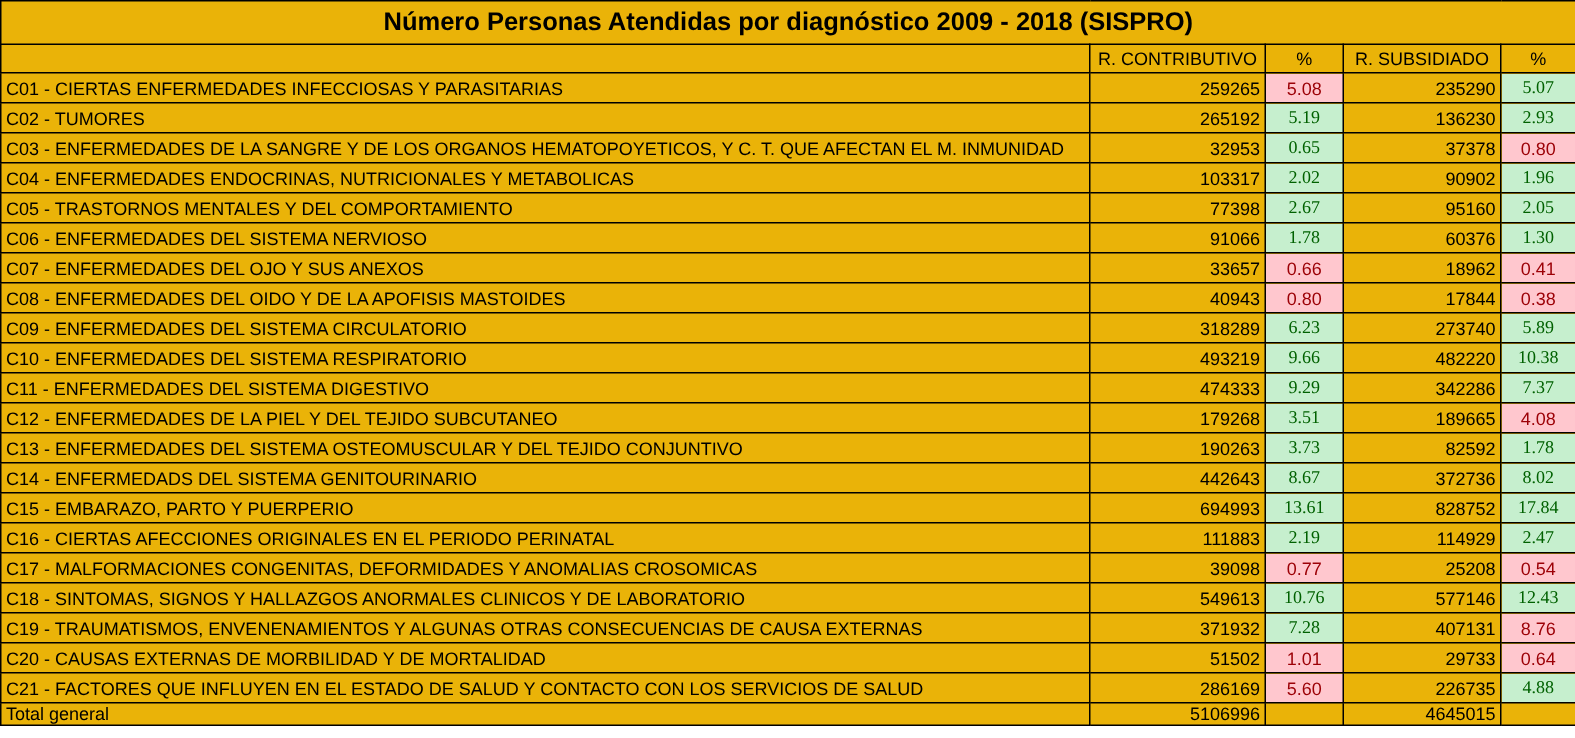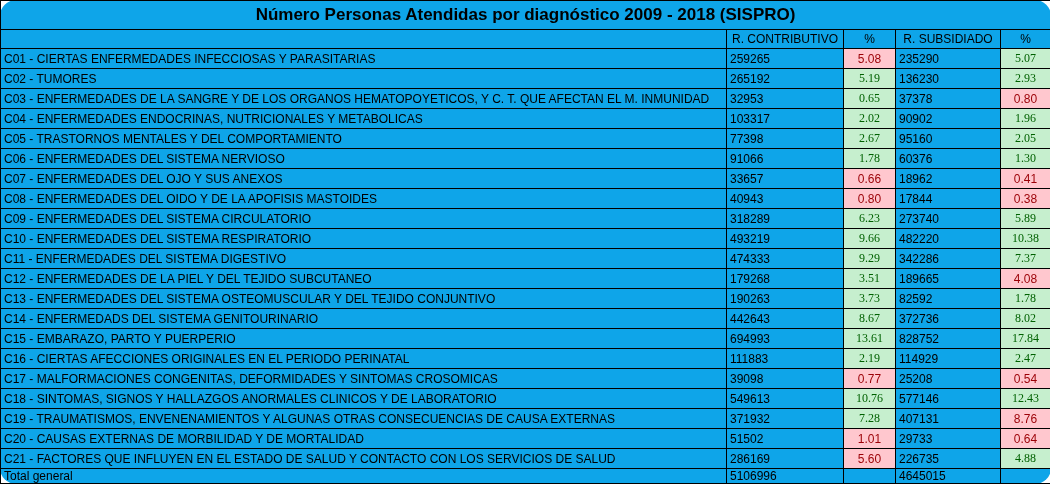--- a/index.html
+++ b/index.html
@@ -1,27 +1,27 @@
 <!DOCTYPE html>
 <html><head>
 <meta charset="utf-8">
 <style>
   * { box-sizing: border-box; }
   html, body { margin: 0; padding: 0; background: #ffffff; }
   body { font-family: "Liberation Sans", sans-serif; width: 1050px; }
-  table { border-collapse: collapse; width: 1050px; table-layout: fixed; background: #0ea5e9; border-radius: 16px; }
+  table { border-collapse: collapse; width: 1050px; table-layout: fixed; background: #eab308; }
   td, th { border: 1px solid #000; overflow: hidden; white-space: nowrap; padding: 0 3px; }
   tr.title-row td {
     font-size: 17px; font-weight: bold; text-align: center; height: 29px;
     color: #000; padding: 0;
   }
   tr.header-row th { font-size: 12px; font-weight: normal; text-align: center; height: 19px; color: #000; }
   tbody td { font-size: 12px; height: 20px; color: #000; }
   td.diag { text-align: left; }
-  td.num { }
+  td.num { text-align: right; }
   td.pct { text-align: center; }
   td.pct.green { background: #C6EFCE; color: #006100; font-family: Liberation Serif, serif; }
   td.pct.red { background: #FFC7CE; color: #9C0006; }
   tfoot td { font-size: 12px; height: 15px; color: #000; }
 </style>
 </head>
 <body>
 
 <table>
   <colgroup>
@@ -150,21 +150,21 @@
         <td class="pct green">17.84</td>
       </tr>
       <tr>
         <td class="diag">C16 - CIERTAS AFECCIONES ORIGINALES EN EL PERIODO PERINATAL</td>
         <td class="num">111883</td>
         <td class="pct green">2.19</td>
         <td class="num">114929</td>
         <td class="pct green">2.47</td>
       </tr>
       <tr>
-        <td class="diag">C17 - MALFORMACIONES CONGENITAS, DEFORMIDADES Y SINTOMAS CROSOMICAS</td>
+        <td class="diag">C17 - MALFORMACIONES CONGENITAS, DEFORMIDADES Y ANOMALIAS CROSOMICAS</td>
         <td class="num">39098</td>
         <td class="pct red">0.77</td>
         <td class="num">25208</td>
         <td class="pct red">0.54</td>
       </tr>
       <tr>
         <td class="diag">C18 - SINTOMAS, SIGNOS Y HALLAZGOS ANORMALES CLINICOS Y DE LABORATORIO</td>
         <td class="num">549613</td>
         <td class="pct green">10.76</td>
         <td class="num">577146</td>

